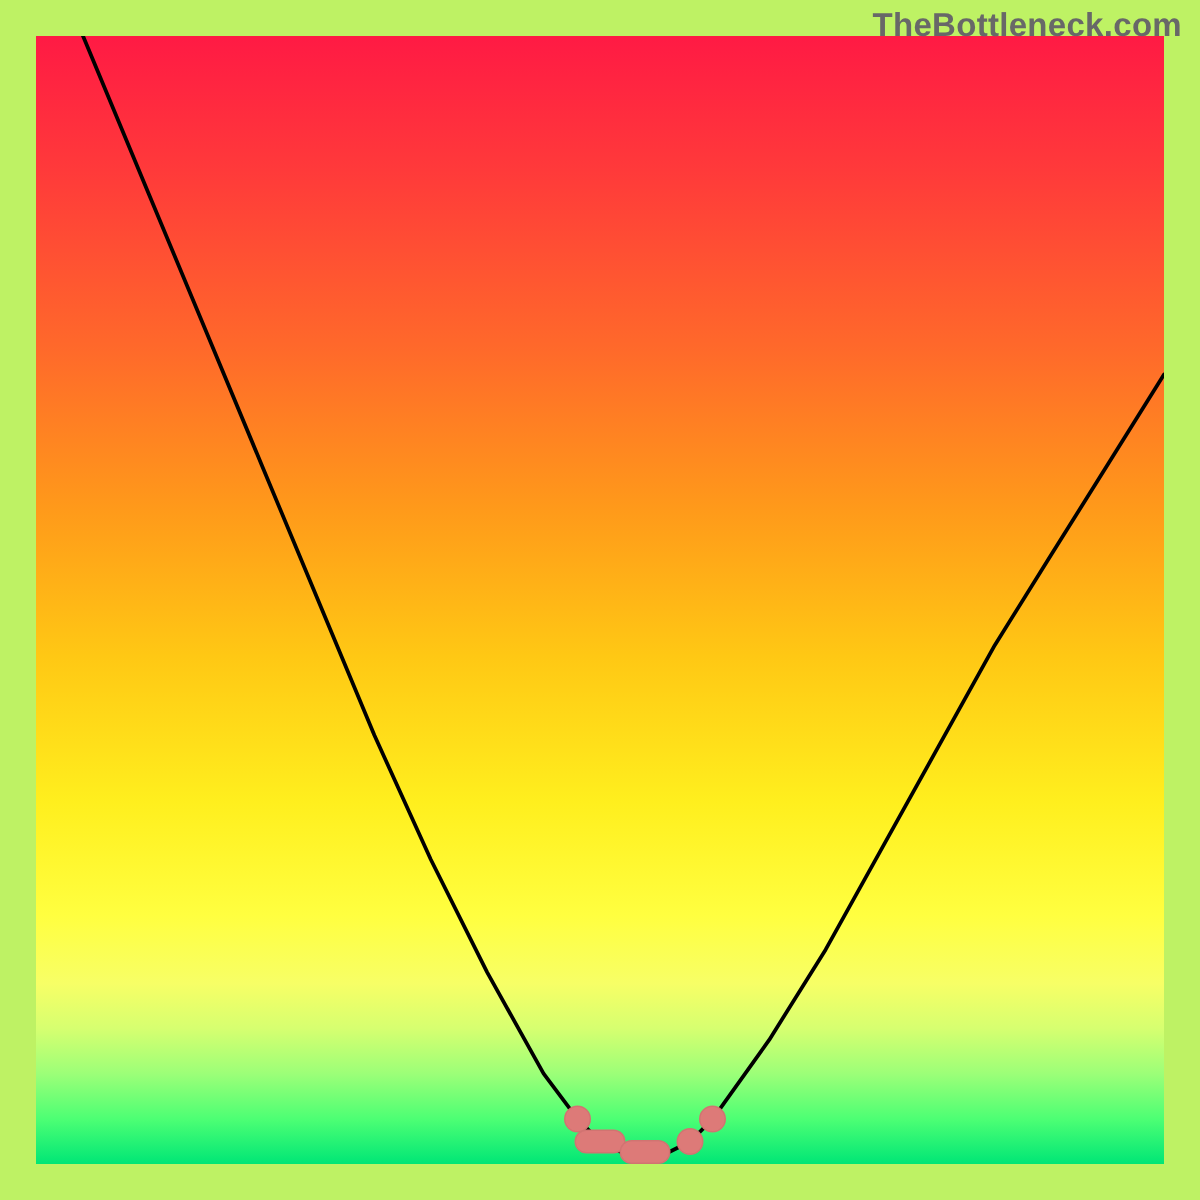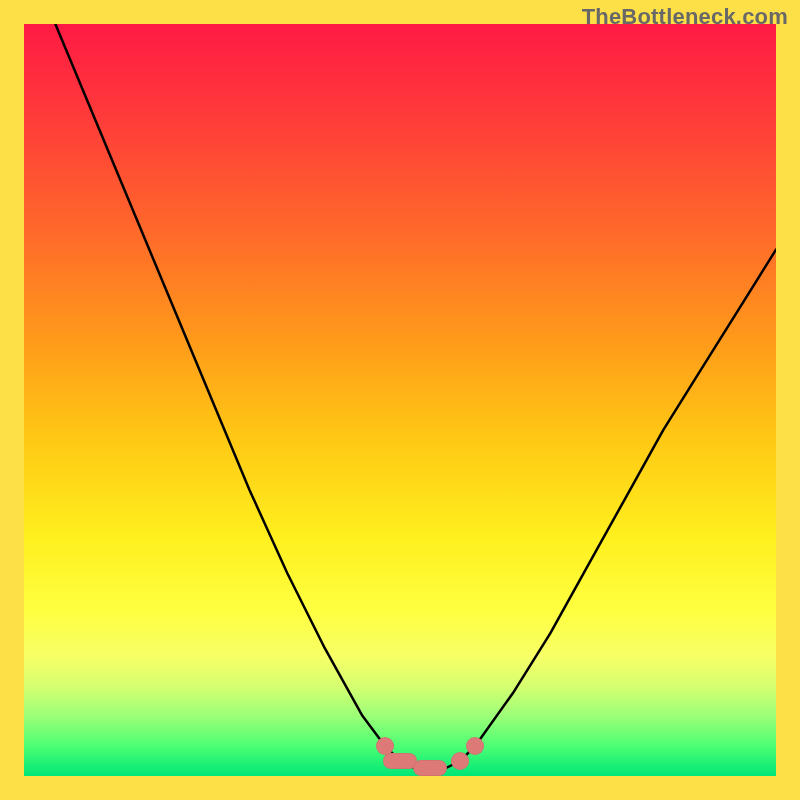--- a/index.html
+++ b/index.html
@@ -8,21 +8,21 @@
     width: 800px;
     height: 800px;
     background: #000;
     font-family: Arial, Helvetica, sans-serif;
     overflow: hidden;
   }
   .frame {
     position: relative;
     width: 800px;
     height: 800px;
-    background: #fde047;
+    background: #bef264;
   }
   .watermark {
     position: absolute;
     top: 4px;
     right: 12px;
     color: #686868;
     font-size: 22px;
     font-weight: 600;
     letter-spacing: 0.2px;
     z-index: 5;

